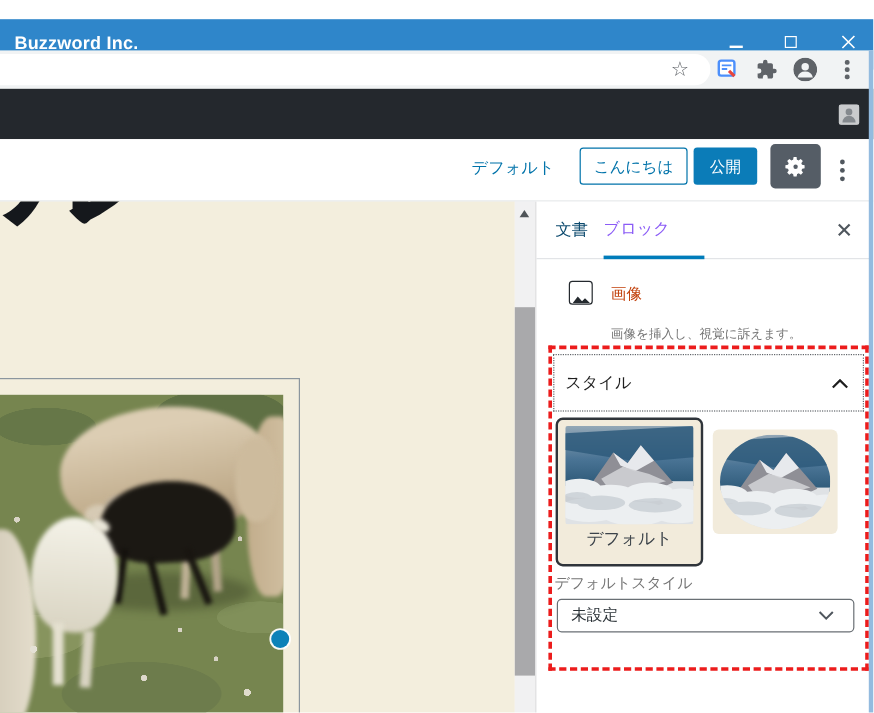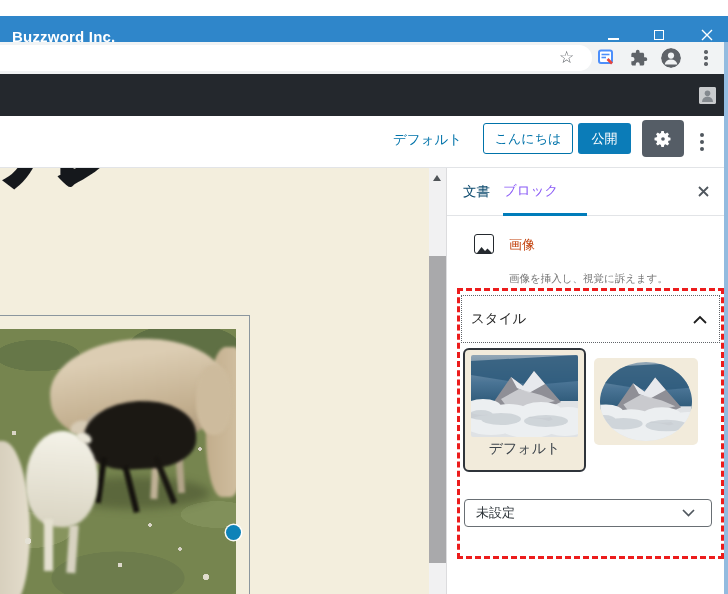--- a/index.html
+++ b/index.html
@@ -313,20 +313,21 @@
       <div class="style-label">デフォルト</div>
     </div>
     <div class="style-card-rounded">
       <div class="style-img-circle">
         <svg class="mtn-fill">
             <use href="#mtn"></use>
           </svg>
       </div>
     </div>
 
+    <div class="default-style-label">デフォルトスタイル</div>
     <div class="style-select">
       <span class="select-value">未設定</span>
       <svg width="13" height="8" viewBox="0 0 13 8">
         <path d="M1 1l5.5 5.5L12 1" stroke="#50575e" stroke-width="1.7" fill="none"></path>
       </svg>
     </div>
 
 
     <div class="red-overlay"></div>
   </div>

